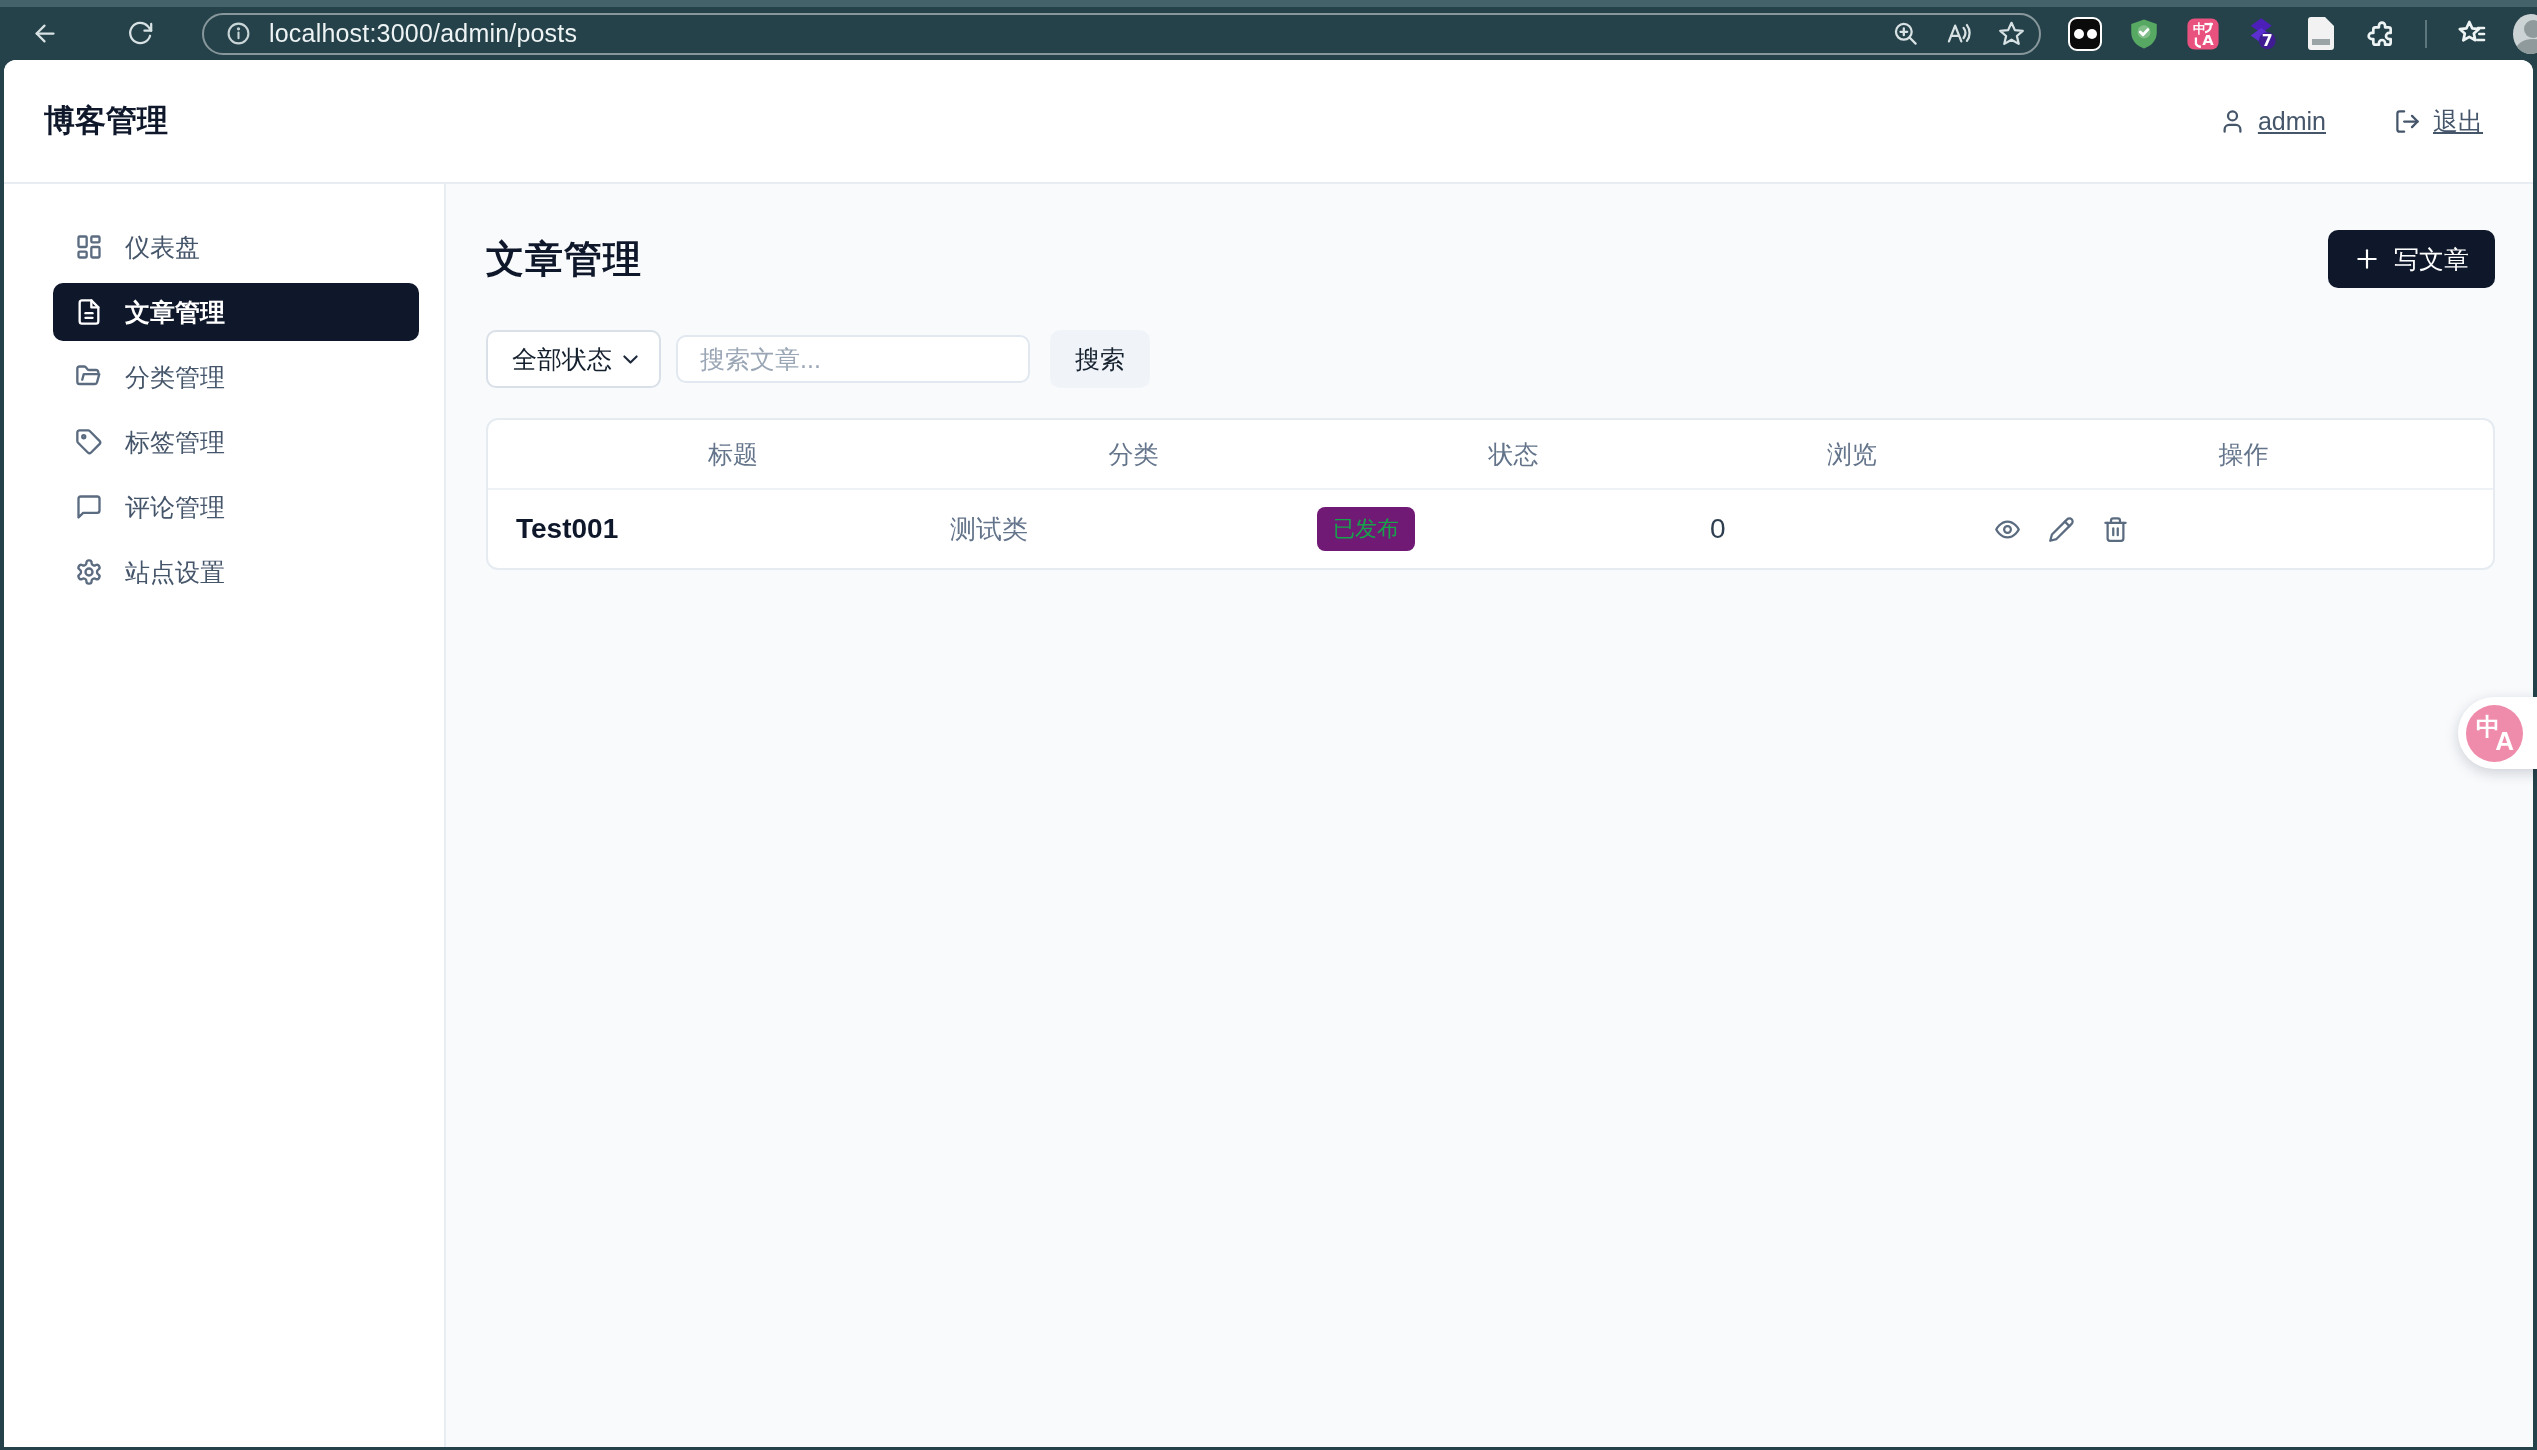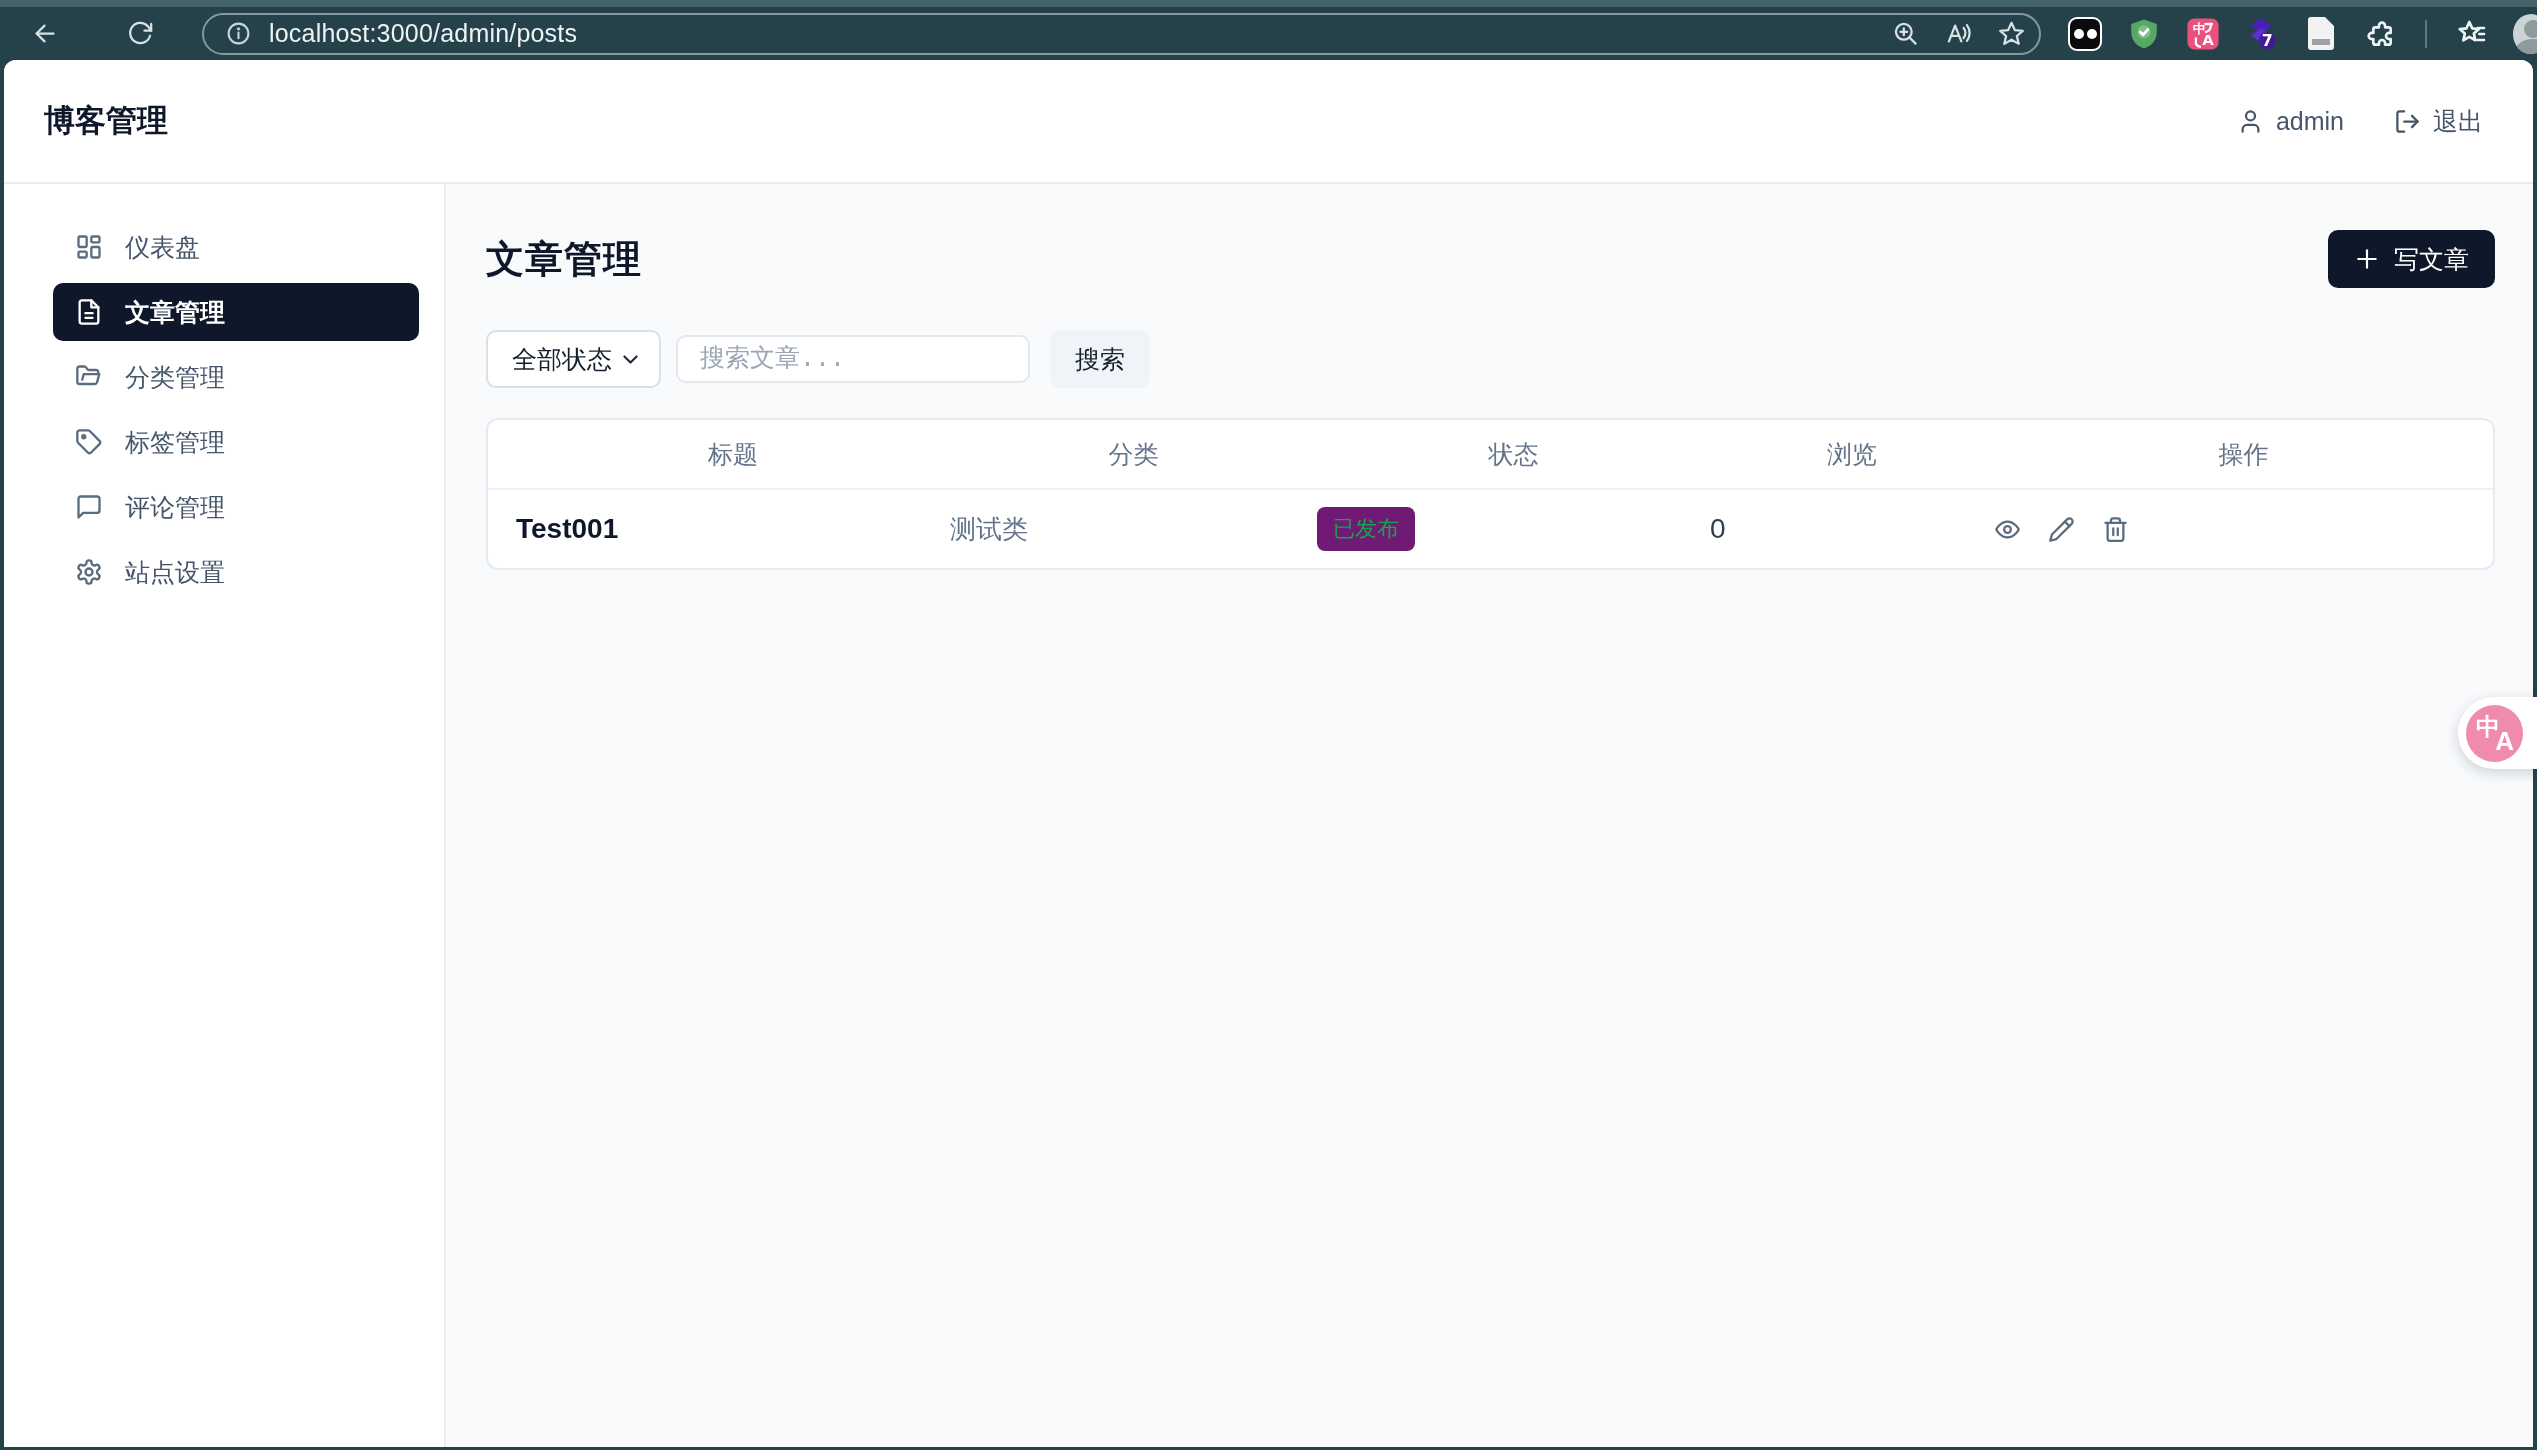--- a/index.html
+++ b/index.html
@@ -28,39 +28,39 @@
   .doc-ico::after { content:""; position:absolute; left:4px; right:4px; bottom:5px; height:6px; background:#9aa3a5; }
   .tb-divider { width:2px; height:28px; background:#5d777c; margin:0 4px; }
   .avatar-circle { width:40px; height:40px; border-radius:50%; background:#ccd3d4; position:relative; overflow:hidden; }
   .avatar-circle::before { content:""; position:absolute; left:11px; top:6px; width:18px; height:18px; border-radius:50%; background:#8e9a9c; }
   .avatar-circle::after { content:""; position:absolute; left:3px; top:25px; width:34px; height:22px; border-radius:50% 50% 0 0; background:#8e9a9c; }
 
   
   .content { flex:1; margin:0 4px 4px 4px; background:#fff; border-radius:12px 12px 0 0; overflow:hidden; display:flex; flex-direction:column; }
   .app-header { height:124px; background:#fff; border-bottom:2px solid #e8edf3; display:flex; align-items:center; justify-content:space-between; flex:0 0 auto; }
   .brand { width:418px; padding-left:40px; font-size:31px; font-weight:bold; color:#0f172a; }
-  .header-right { display:flex; align-items:center; gap:50px; padding-right:50px; color:#45556a; }
+  .header-right { display:flex; align-items:center; gap:68px; padding-right:50px; color:#45556a;text-decoration:underline; }
   .user-chip { display:flex; align-items:center; gap:12px; font-size:25px; }
   .logout-btn { display:flex; align-items:center; gap:12px; font-size:25px; cursor:pointer; }
   .hdr-ico { width:27px; height:27px; }
 
   .app-body { flex:1; display:flex; min-height:0;margin-left:24px; }
   .sidebar { width:418px; flex:0 0 418px; background:#fff; border-right:2px solid #e8edf3; padding:34px 25px 0 25px; }
   .nav-item { height:58px; display:flex; align-items:center; gap:22px; padding-left:22px; margin-bottom:7px; border-radius:10px; font-size:25px; color:#45556a; cursor:pointer; }
   .nav-item svg { width:28px; height:28px; color:#5b6b80; flex:0 0 auto; }
   .nav-item.active { background:#0f172a; color:#fff; font-weight:bold; }
   .nav-item.active svg { color:#fff; }
 
   .main { flex:1; background:#f8fafc; padding:46px 38px 0 40px; min-width:0; }
   .title-row { display:flex; align-items:center; justify-content:space-between; }
   .page-title { font-size:38px; font-weight:bold; color:#0f172a; letter-spacing:1px; }
   .new-post-btn { height:58px; background:#0f172a; color:#fff; border:none; border-radius:10px; font-size:25px; display:flex; align-items:center; gap:14px; padding:0 26px; cursor:pointer; font-family:inherit; }
   .new-post-btn svg { width:26px; height:26px; }
 
-  .filter-row { margin-top:42px; display:flex; align-items:center; gap:15px;font-family:Liberation Mono, monospace; }
+  .filter-row { margin-top:42px; display:flex; align-items:center; gap:15px; }
   .status-select { height:58px; width:175px; background:#fff; border:2px solid #d9e0e8; border-radius:10px; display:flex; align-items:center; justify-content:space-between; padding:0 18px 0 24px; font-size:25px; color:#15202e; cursor:pointer; }
   .status-select svg { width:21px; height:21px; color:#1e293b; }
   .search-input { height:48px; width:354px; background:#fff; border:2px solid #e2e8f0; border-radius:10px; padding:0 22px; font-size:25px; color:#15202e; font-family:inherit; outline:none; }
   .search-input::placeholder { color:#9aa6b5; }
   .search-btn { height:58px; width:100px; margin-left:5px; background:#f0f4f8; color:#16212f; border:none; border-radius:10px; font-size:25px; cursor:pointer; font-family:inherit;text-align:center; }
 
   .table-card { margin-top:30px; background:#fff; border:2px solid #e6ebf1; border-radius:12px; overflow:hidden; }
   .t-row { display:grid; grid-template-columns:462px 367px 393px 284px auto; align-items:center; }
   .t-head { height:70px; border-bottom:2px solid #eef1f5; }
   .t-head .t-cell { font-size:25px; color:#64748b;text-align:center; }

